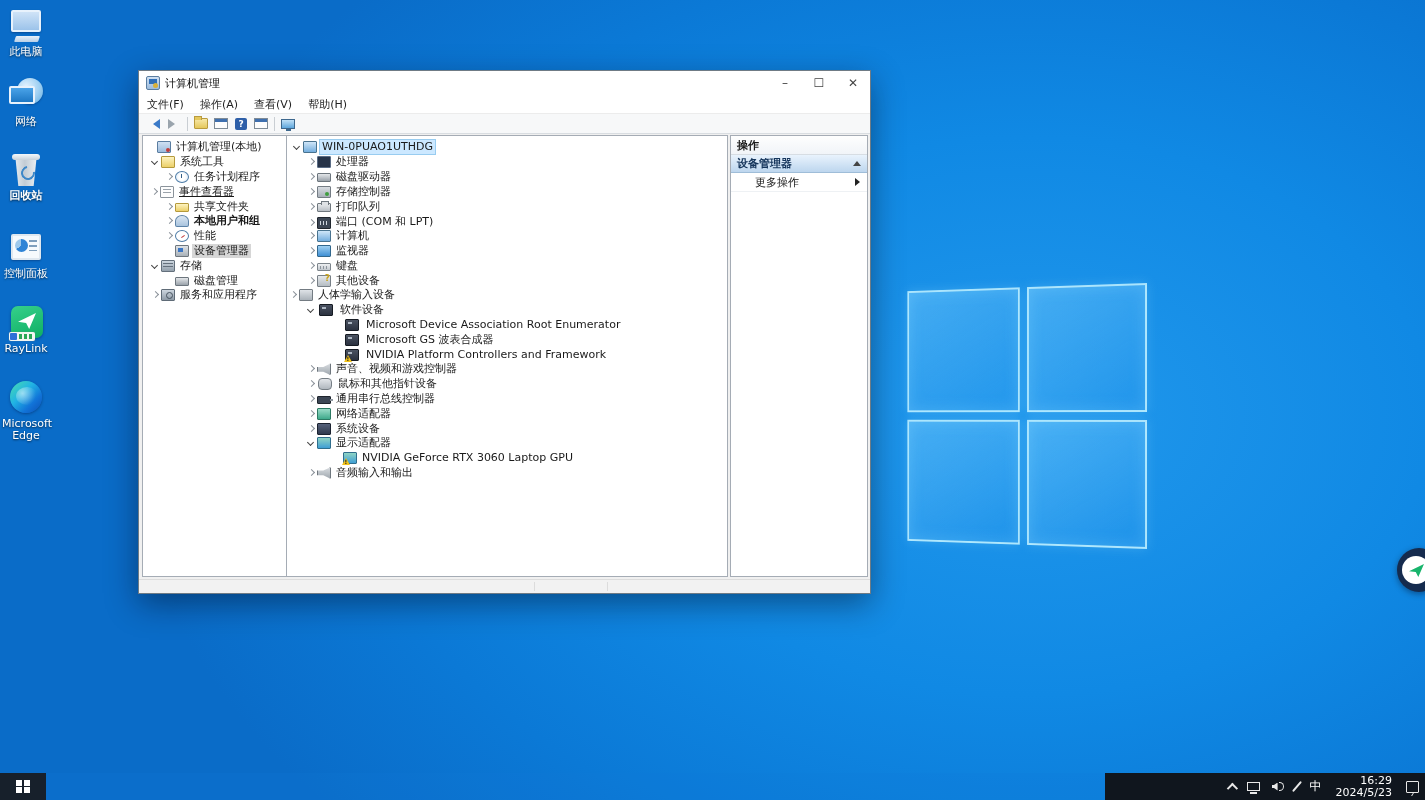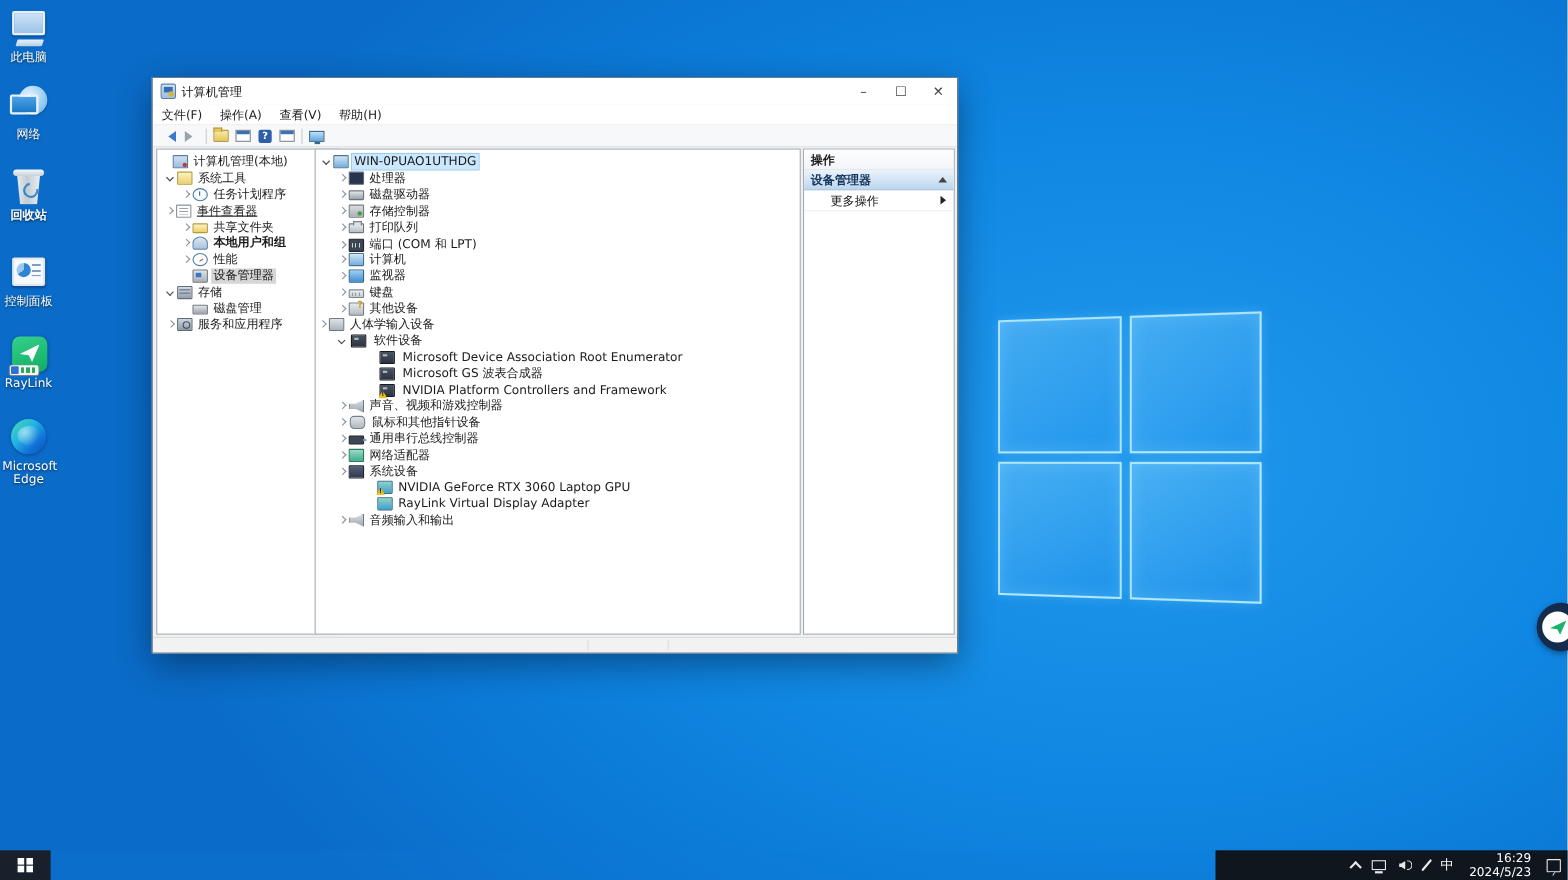--- a/index.html
+++ b/index.html
@@ -455,31 +455,31 @@
             <div class="trow" style="padding-left: 18px;">
               <span class="chev "></span>
               <span class="di di-network-adapter"></span>
               <span class="lbl">网络适配器</span>
             </div>
             <div class="trow" style="padding-left: 18px;">
               <span class="chev "></span>
               <span class="di di-system-device"></span>
               <span class="lbl">系统设备</span>
             </div>
+            <div class="trow" style="padding-left: 18px;">
+              <span class="chev open"></span>
+              <span class="di di-display-adapter"></span>
+              <span class="lbl">显示适配器</span>
+            </div>
             <div class="trow" style="padding-left: 44px;">
               <span class="chev none"></span>
               <span class="di di-display-adapter">
                 <span class="warnbadge"></span>
               </span>
               <span class="lbl">NVIDIA GeForce RTX 3060 Laptop GPU</span>
-            </div>
-            <div class="trow" style="padding-left: 44px;">
-              <span class="chev none"></span>
-              <span class="di di-display-adapter"></span>
-              <span class="lbl">RayLink Virtual Display Adapter</span>
             </div>
             <div class="trow" style="padding-left: 18px;">
               <span class="chev "></span>
               <span class="di di-audio-io"></span>
               <span class="lbl">音频输入和输出</span>
             </div>
           </div>
       </div>
       <div id="pane-right" class="pane">
         <div id="actions-header">操作</div>

